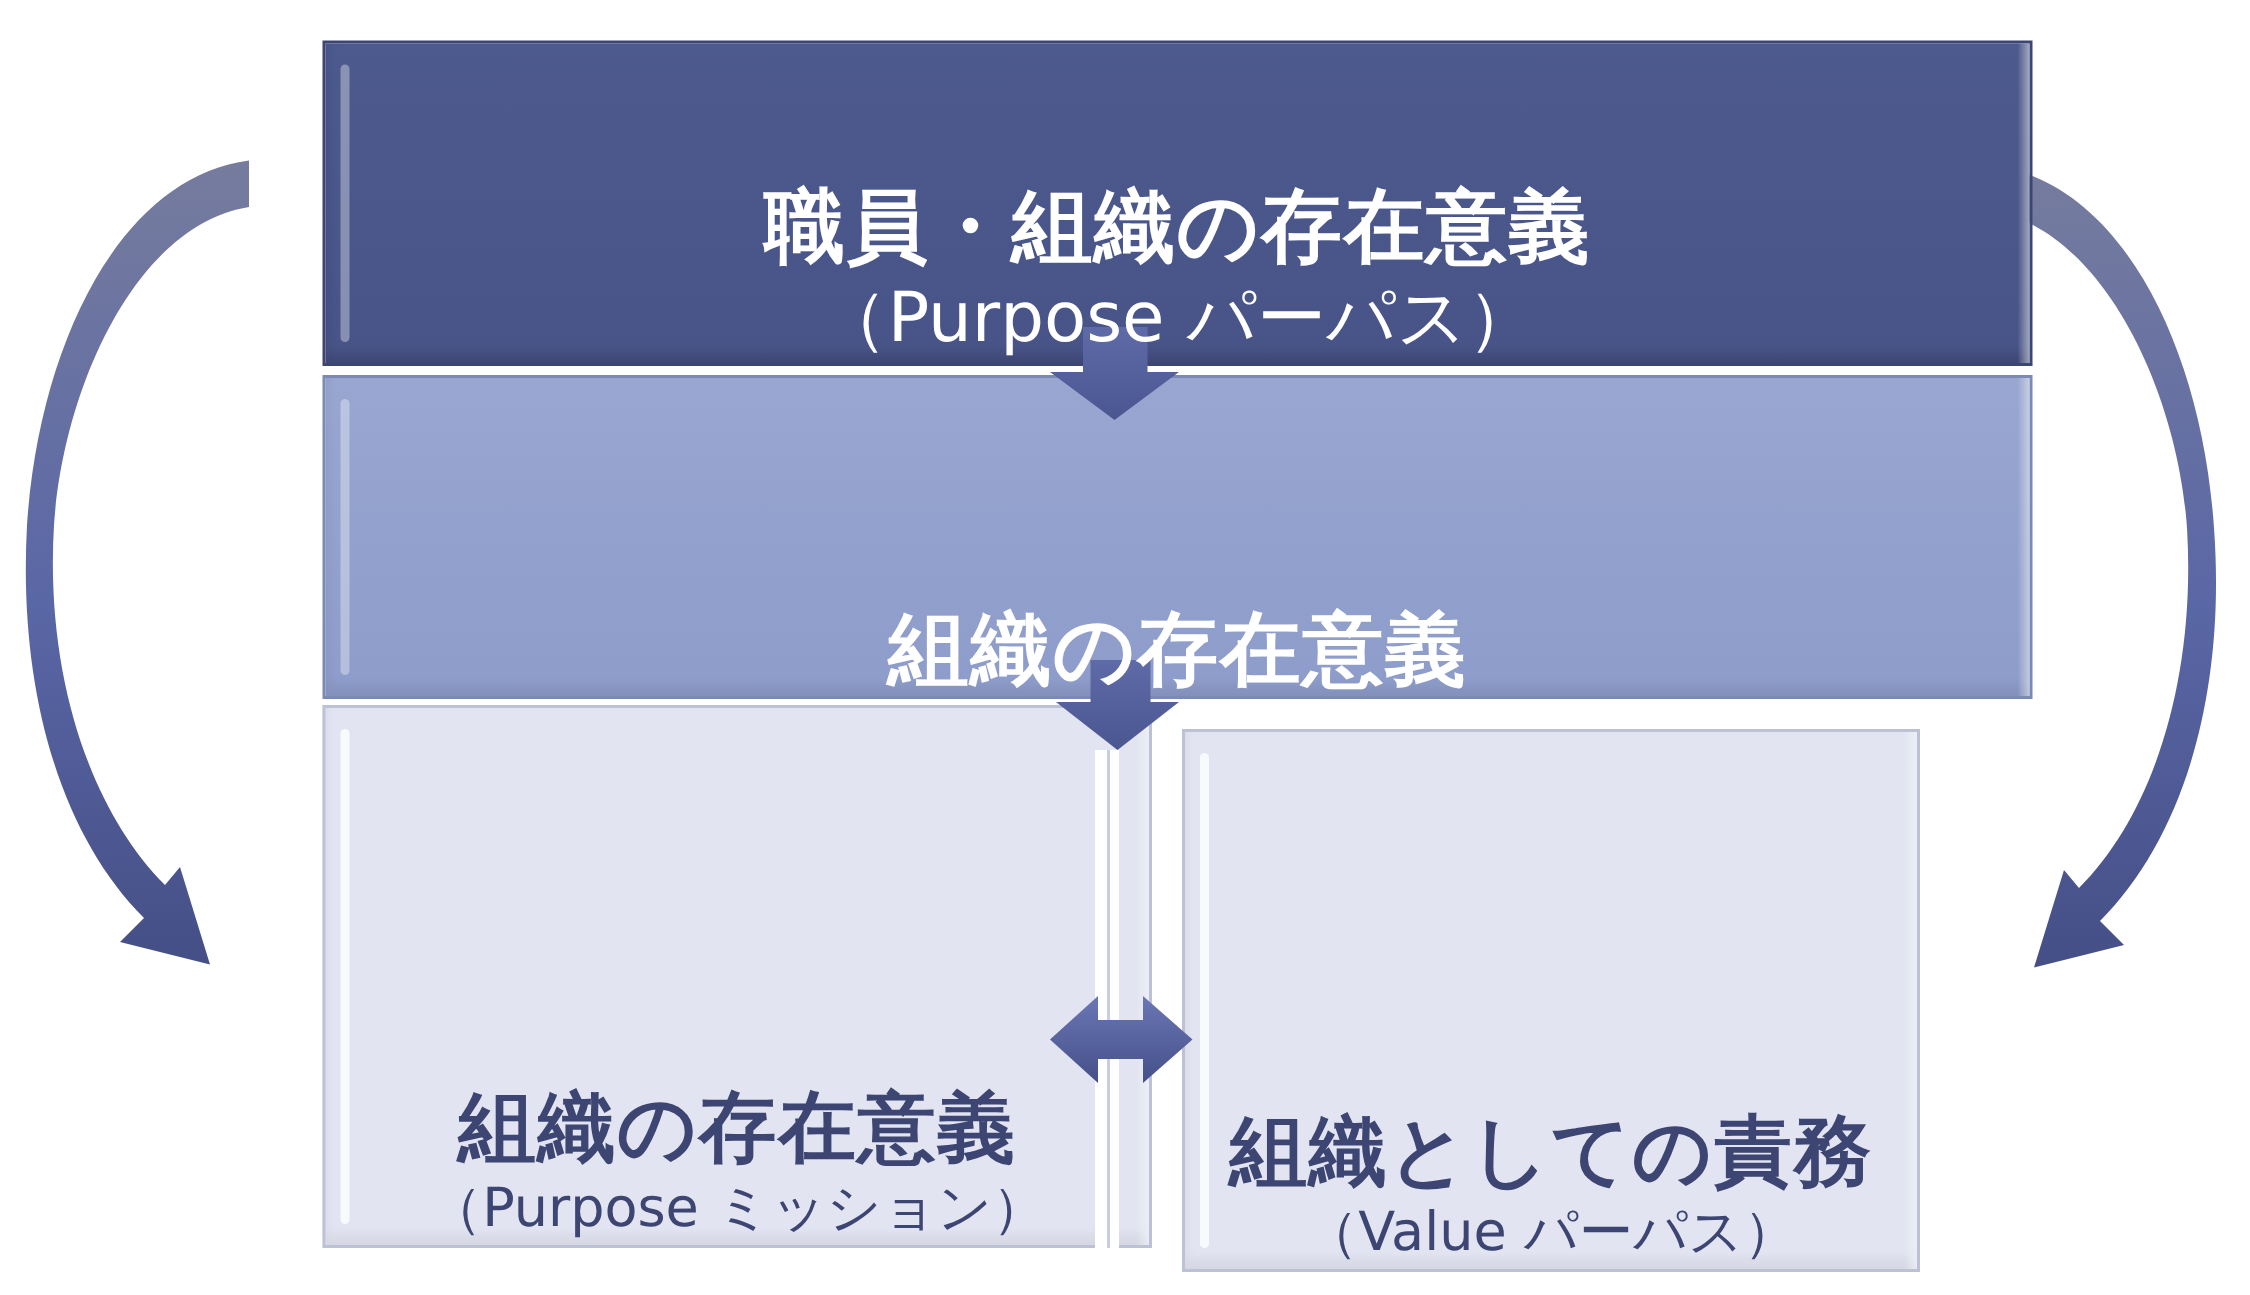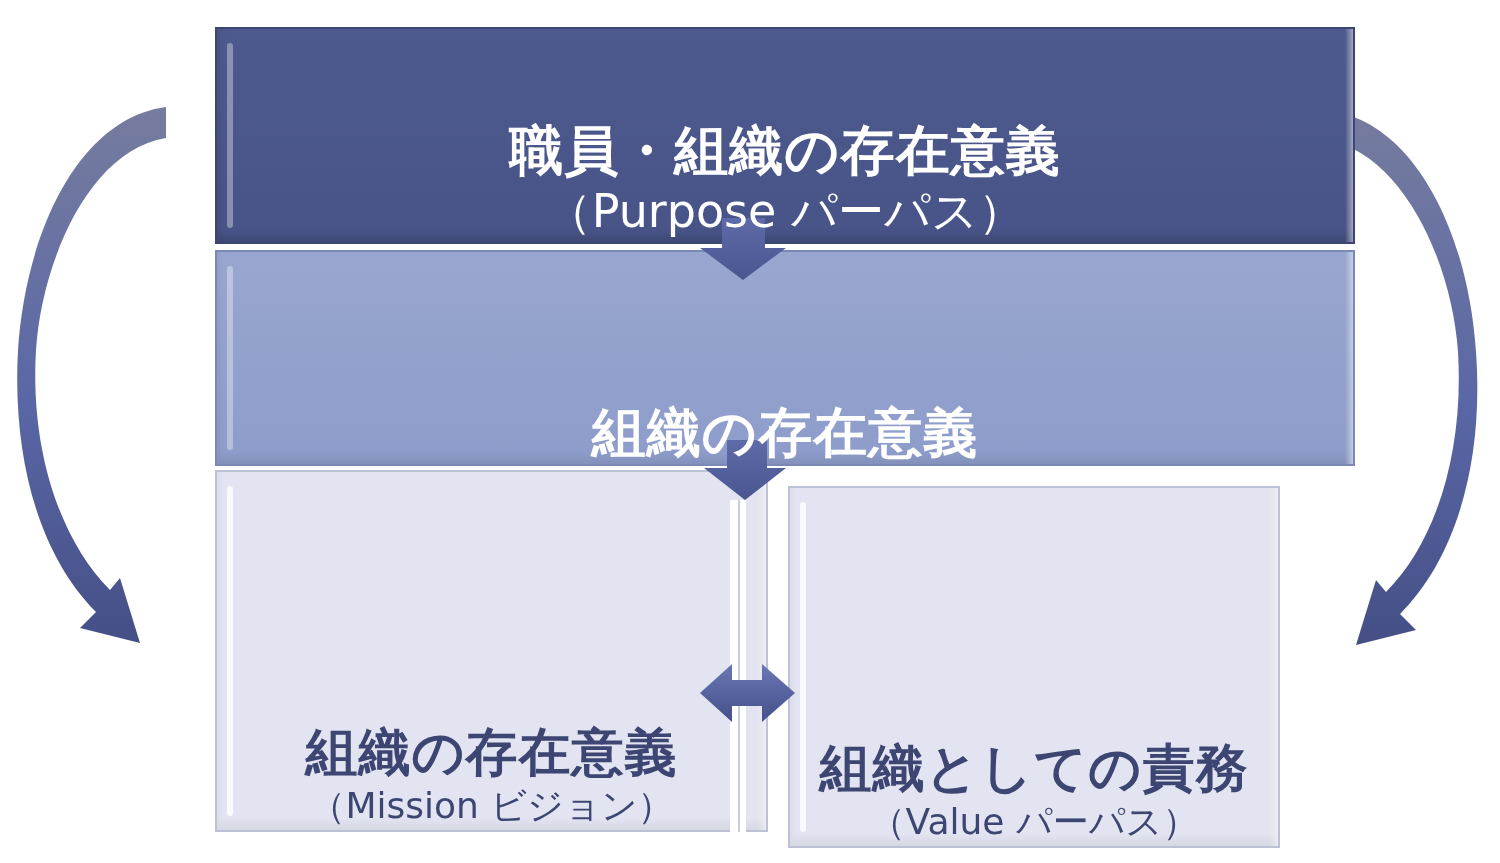--- a/index.html
+++ b/index.html
@@ -59,21 +59,21 @@
   <div class="title">職員・組織の存在意義</div>
   <div class="subtitle">（Purpose パーパス）</div>
 </div>
 
 <div class="box" id="box-vision">
   <div class="title">組織の存在意義</div>
 </div>
 
 <div class="box" id="box-mission">
   <div class="title">組織の存在意義</div>
-  <div class="subtitle">（Mission ビジョン）</div>
+  <div class="subtitle">（Purpose ミッション）</div>
 </div>
 
 <div class="box" id="box-value">
   <div class="title">組織としての責務</div>
   <div class="subtitle">（Value パーパス）</div>
 </div>
 
 <svg class="overlay" width="1500" height="863">
   <defs>
     <linearGradient id="downGrad" x1="0" y1="0" x2="0" y2="1">

